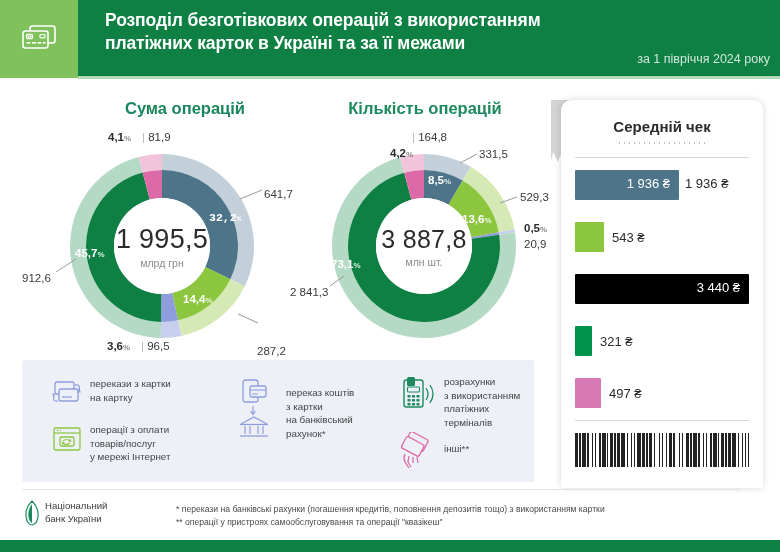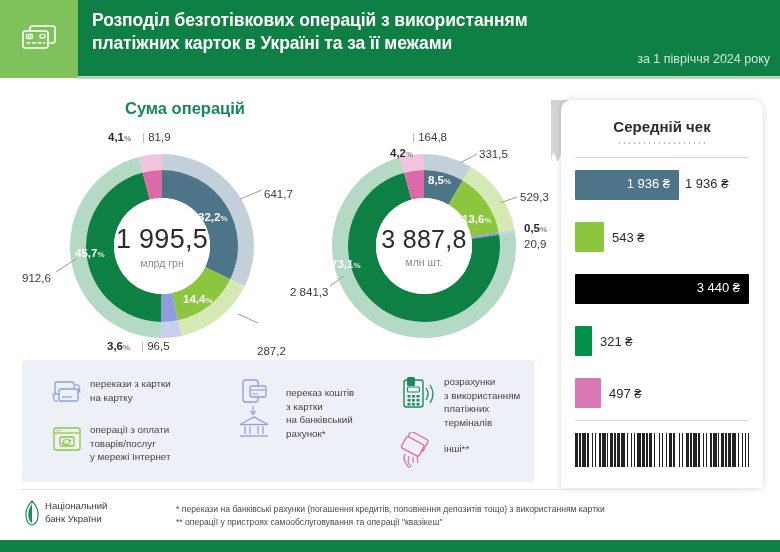--- a/index.html
+++ b/index.html
@@ -18,20 +18,21 @@
   }
   .header-iconbox {
     position:absolute; left:0; top:0; width:78px; height:78px;
     background:#7fc25c;
     display:flex; align-items:center; justify-content:center;
   }
   .header-texts { position:absolute; left:92px; top:9px; right:10px; }
   .header-title {
     color:#ffffff; font-size:17.5px; font-weight:bold; line-height:1.32;
     letter-spacing:-0.1px;
+    margin-left:13px;
   }
   .header-sub {
     position:absolute; right:10px; top:52px;
     color:#cfe8d8; font-size:12.5px; font-weight:normal;
   }
   .header-rule {
     position:absolute; left:78px; top:76px; width:702px; height:3px;
     background:#b6d9b8;
   }
 
@@ -135,20 +136,21 @@
     </div>
     <div class="header-texts">
       <div class="header-title">Розподіл безготівкових операцій з використанням</div>
       <div class="header-title">платіжних карток в Україні та за її межами</div>
     </div>
     <div class="header-sub">за 1 півріччя 2024 року</div>
   </div>
   <div class="header-rule"></div>
 
   <div class="chart-title ct-left">Сума операцій</div>
+  <div class="chart-title ct-right">Кількість операцій</div>
 
   <div class="donut-wrap" id="donut0" style="left:68px; top:152px; width:188px; height:188px;">
     <svg width="188" height="188" viewBox="0 0 188 188">
         <path d="M94 2 A92 92 0 0 1 176.74528314410614 134.2146505318858 L162.3547991190442 127.22079826547089 A76 76 0 0 0 94 18 Z" fill="#c4d0d9"></path>
         <path d="M94 18 A76 76 0 0 1 162.3547991190442 127.22079826547089 L137.1714520751858 114.98155679924477 A48 48 0 0 0 94 46 Z" fill="#4e7489"></path>
         <path d="M176.74528314410614 134.2146505318858 A92 92 0 0 1 113.50465411282903 183.9086673682738 L110.11254035407616 168.27237739118272 A76 76 0 0 0 162.3547991190442 127.22079826547089 Z" fill="#d5e9b4"></path>
         <path d="M162.3547991190442 127.22079826547089 A76 76 0 0 1 110.11254035407616 168.27237739118272 L104.17634127625863 140.90886993127327 A48 48 0 0 0 137.1714520751858 114.98155679924477 Z" fill="#8cc63f"></path>
         <path d="M113.50465411282903 183.9086673682738 A92 92 0 0 1 92.84392433073155 185.9927360667511 L93.0449809688652 169.99399935949003 A76 76 0 0 0 110.11254035407616 168.27237739118272 Z" fill="#c8cfee"></path>
         <path d="M110.11254035407616 168.27237739118272 A76 76 0 0 1 93.0449809688652 169.99399935949003 L93.39683008559908 141.99621012178318 A48 48 0 0 0 104.17634127625863 140.90886993127327 Z" fill="#8e9ddb"></path>
         <path d="M92.84392433073155 185.9927360667511 A92 92 0 0 1 70.56109323712883 5.0358631258559825 L74.63742484806295 20.507886930054937 A76 76 0 0 0 93.0449809688652 169.99399935949003 Z" fill="#b4d9c4"></path>
@@ -156,21 +158,21 @@
         <path d="M70.56109323712883 5.0358631258559825 A92 92 0 0 1 93.99999999999999 2 L93.99999999999999 18 A76 76 0 0 0 74.63742484806295 20.507886930054937 Z" fill="#f2c4dc"></path>
         <path d="M74.63742484806295 20.507886930054937 A76 76 0 0 1 93.99999999999999 18 L93.99999999999999 46 A48 48 0 0 0 81.77100516719764 47.58392858740312 Z" fill="#dd6aa8"></path>
         <circle cx="94" cy="94" r="48" fill="#ffffff"></circle>
       </svg>
     <div class="donut-center">
       <div class="donut-big">1 995,5</div>
       <div class="donut-unit">млрд грн</div>
     </div>
   </div>
 
-  <div class="pct" style="left:198px; top:211px;">
+  <div class="pct" style="left:209px; top:211px;font-family:Liberation Mono, monospace;">
     <span>32,2</span><span class="u">%</span>
   </div>
   <div class="pct" style="left:183px; top:293px;">
     <span>14,4</span><span class="u">%</span>
   </div>
   <div class="pct" style="left:75px; top:247px;">
     <span>45,7</span><span class="u">%</span>
   </div>
   <div class="pct dark" style="left:108px; top:131px;">
     <span>4,1</span><span class="u">%</span>

